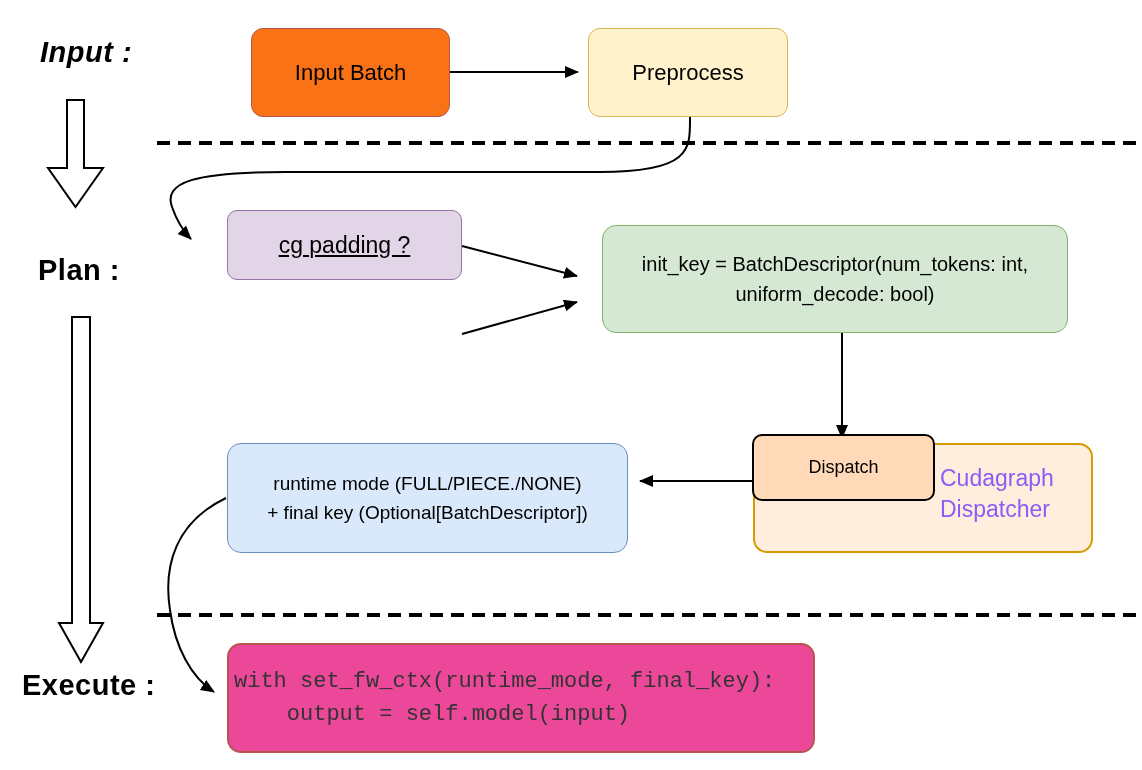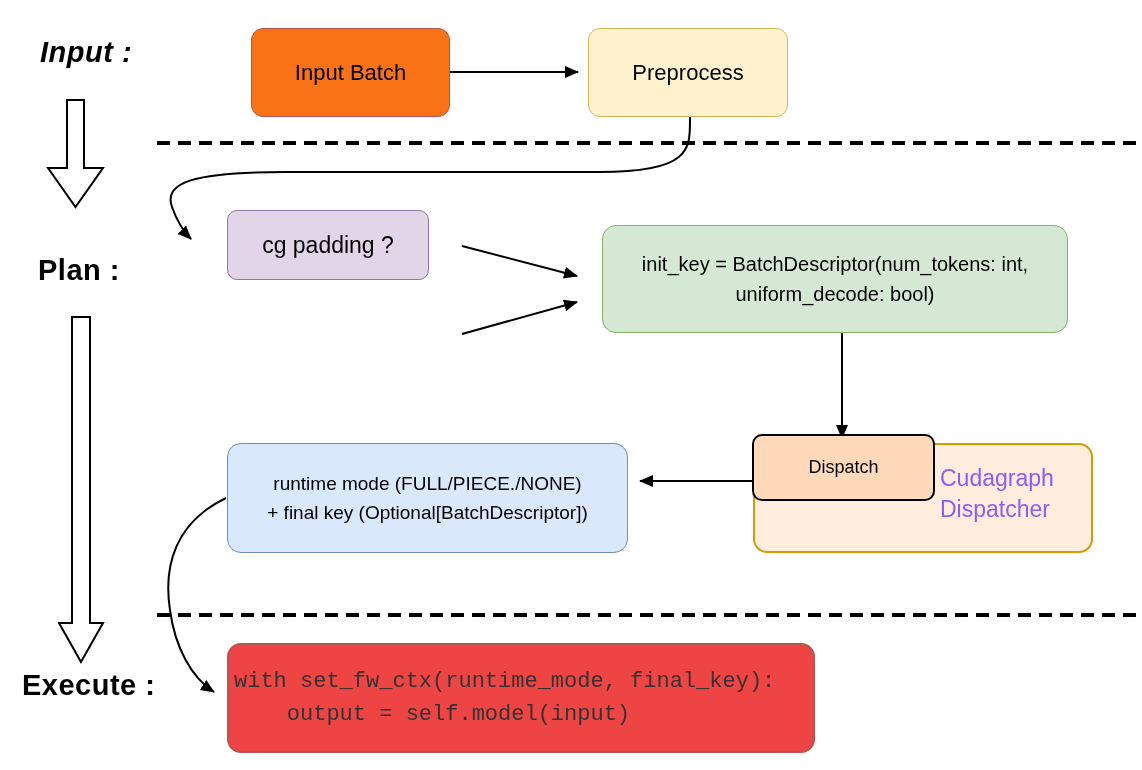--- a/index.html
+++ b/index.html
@@ -34,23 +34,24 @@
     background:#f97316;border:1.5px solid #b85450;border-radius:12px;
     font-size:22px;
     margin-left:44px;
   }
   .node-preprocess{
     left:588px;top:28px;width:200px;height:89px;
     background:#fff2cc;border:1.5px solid #d6b656;border-radius:12px;
     font-size:22px;
   }
   .node-question{
-    width:202px;
+    width:235px;
     background:#e1d5e7;border:1.5px solid #9673a6;border-radius:10px;
     font-size:23px;
+    text-decoration:underline;
   }
   .node-cg-padding{left:227px;top:210px;height:70px;}
   .node-uniform-decode{left:227px;top:298px;height:72px;}
   .node-init-key{
     left:602px;top:225px;width:466px;height:108px;
     background:#d5e8d4;border:1.5px solid #82b366;border-radius:14px;
     font-size:20px;line-height:30px;
   }
   .node-cuda-outer{
     left:753px;top:443px;width:340px;height:110px;
@@ -67,21 +68,21 @@
     background:#ffd9b8;border:2px solid #000000;border-radius:10px;
     font-size:18px;
   }
   .node-runtime{
     left:227px;top:443px;width:401px;height:110px;
     background:#dae8fc;border:1.5px solid #6c8ebf;border-radius:14px;
     font-size:19px;line-height:29px;
   }
   .node-code{
     left:227px;top:643px;width:588px;height:110px;
-    background:#ef4444;border:2px solid #b85450;border-radius:14px;
+    background:#ec4899;border:2px solid #b85450;border-radius:14px;
     align-items:flex-start;
     padding-left:5px;
     font-family:"Liberation Mono", monospace;
     font-size:22px;line-height:33px;
     color:#333333;
     text-align:left;
   }
   .code-line{white-space:pre;}
   .label-input{left:40px;top:36px;font-style:italic;}
   .label-plan{left:38px;top:254px;}

